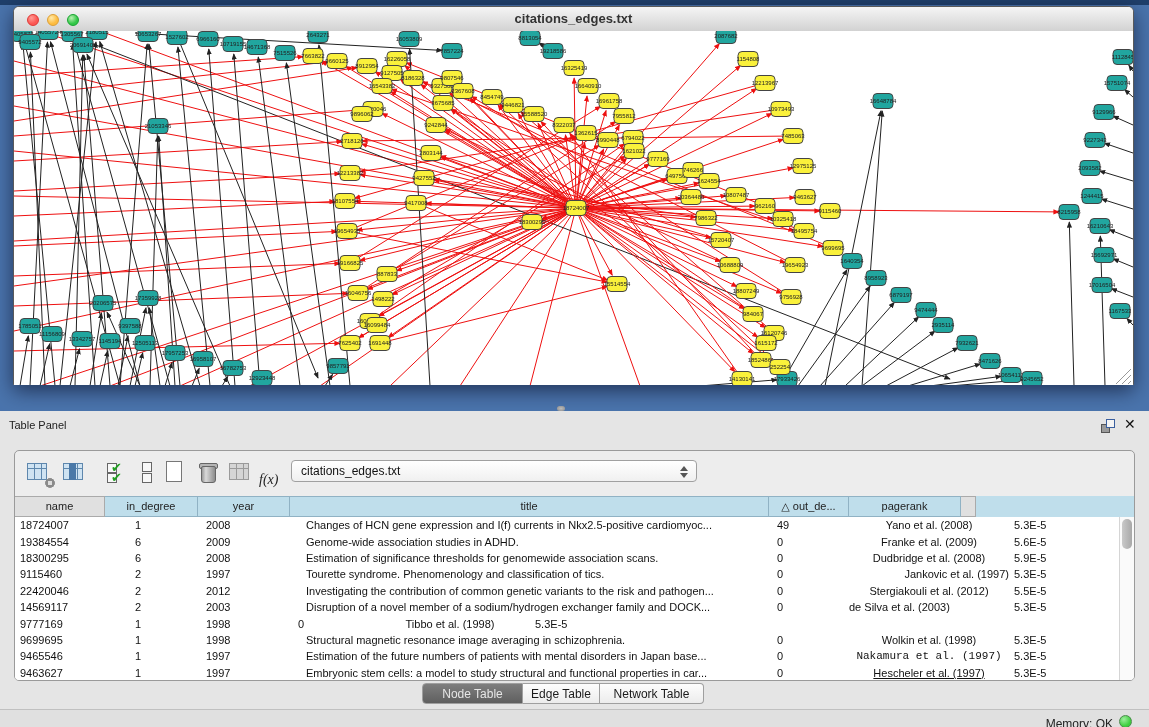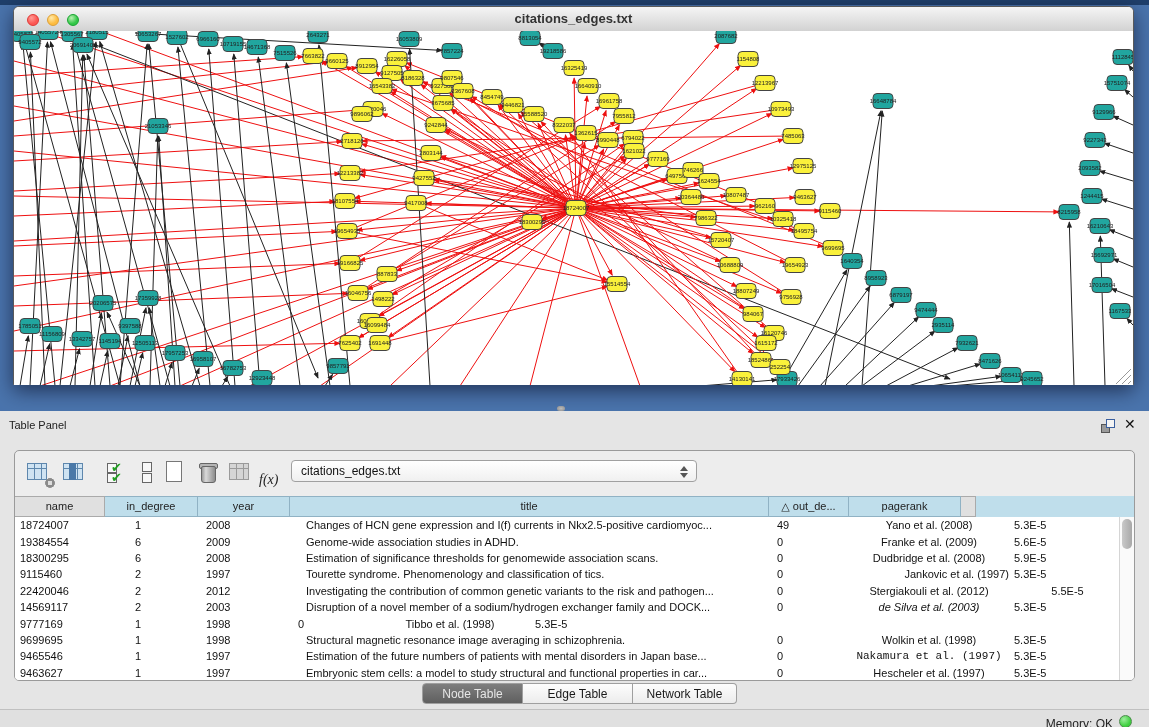--- a/index.html
+++ b/index.html
@@ -918,29 +918,29 @@
           <div class="td" style="width: 160px; text-align: right;">Jankovic et al. (1997)</div>
           <div class="td" style="width: 112px; padding-left: 5px;">5.3E-5</div>
         </div>
         <div class="trow">
           <div class="td" style="width: 90px; padding-left: 5px;">22420046</div>
           <div class="td" style="width: 93px; padding-left: 30px;">2</div>
           <div class="td" style="width: 92px; padding-left: 8px;">2012</div>
           <div class="td" style="width: 479px; padding-left: 16px;">Investigating the contribution of common genetic variants to the risk and pathogen...</div>
           <div class="td" style="width: 80px; padding-left: 8px;">0</div>
           <div class="td" style="width: 160px; text-align: center;">Stergiakouli et al. (2012)</div>
-          <div class="td" style="width: 112px; padding-left: 5px; text-align: center;">5.5E-5</div>
+          <div class="td" style="width: 112px; padding-left: 5px;">5.5E-5</div>
         </div>
         <div class="trow">
           <div class="td" style="width: 90px; padding-left: 5px;">14569117</div>
           <div class="td" style="width: 93px; padding-left: 30px;">2</div>
           <div class="td" style="width: 92px; padding-left: 8px;">2003</div>
           <div class="td" style="width: 479px; padding-left: 16px;">Disruption of a novel member of a sodium/hydrogen exchanger family and DOCK...</div>
           <div class="td" style="width: 80px; padding-left: 8px;">0</div>
-          <div class="td" style="width: 160px; text-align: center; font-style: italic;">de Silva et al. (2003)</div>
+          <div class="td" style="width: 160px; text-align: left;">de Silva et al. (2003)</div>
           <div class="td" style="width: 112px; padding-left: 5px;">5.3E-5</div>
         </div>
         <div class="trow">
           <div class="td" style="width: 90px; padding-left: 5px;">9777169</div>
           <div class="td" style="width: 93px; padding-left: 30px;">1</div>
           <div class="td" style="width: 92px; padding-left: 8px;">1998</div>
           <div class="td" style="width: 80px; padding-left: 8px;">0</div>
           <div class="td" style="width: 160px; text-align: center;">Tibbo et al. (1998)</div>
           <div class="td" style="width: 112px; padding-left: 5px;">5.3E-5</div>
         </div>
@@ -961,32 +961,32 @@
           <div class="td" style="width: 80px; padding-left: 8px;">0</div>
           <div class="td" style="width: 160px; text-align: center; font-family: Liberation Mono, monospace;">Nakamura et al. (1997)</div>
           <div class="td" style="width: 112px; padding-left: 5px;">5.3E-5</div>
         </div>
         <div class="trow">
           <div class="td" style="width: 90px; padding-left: 5px;">9463627</div>
           <div class="td" style="width: 93px; padding-left: 30px;">1</div>
           <div class="td" style="width: 92px; padding-left: 8px;">1997</div>
           <div class="td" style="width: 479px; padding-left: 16px;">Embryonic stem cells: a model to study structural and functional properties in car...</div>
           <div class="td" style="width: 80px; padding-left: 8px;">0</div>
-          <div class="td" style="width: 160px; text-align: center;">Hescheler et al. (1997)</div>
+          <div class="td" style="width: 160px; text-align: center; text-decoration: underline;">Hescheler et al. (1997)</div>
           <div class="td" style="width: 112px; padding-left: 5px;">5.3E-5</div>
         </div>
       </div>
     <div class="sbar">
       <div class="sthumb"></div>
     </div>
   </div>
 
   <div class="tabs" id="tabs">
       <div class="tab sel" style="width: 101px;">Node Table</div>
-      <div class="tab" style="width: 110px;">Edge Table</div>
+      <div class="tab" style="width: 77px;">Edge Table</div>
       <div class="tab" style="width: 104px;">Network Table</div>
     </div>
 
   <div class="status">
     <span class="mem">Memory: OK</span>
     <span class="memdot"></span>
   </div>
 </div>
 
 </body></html>

